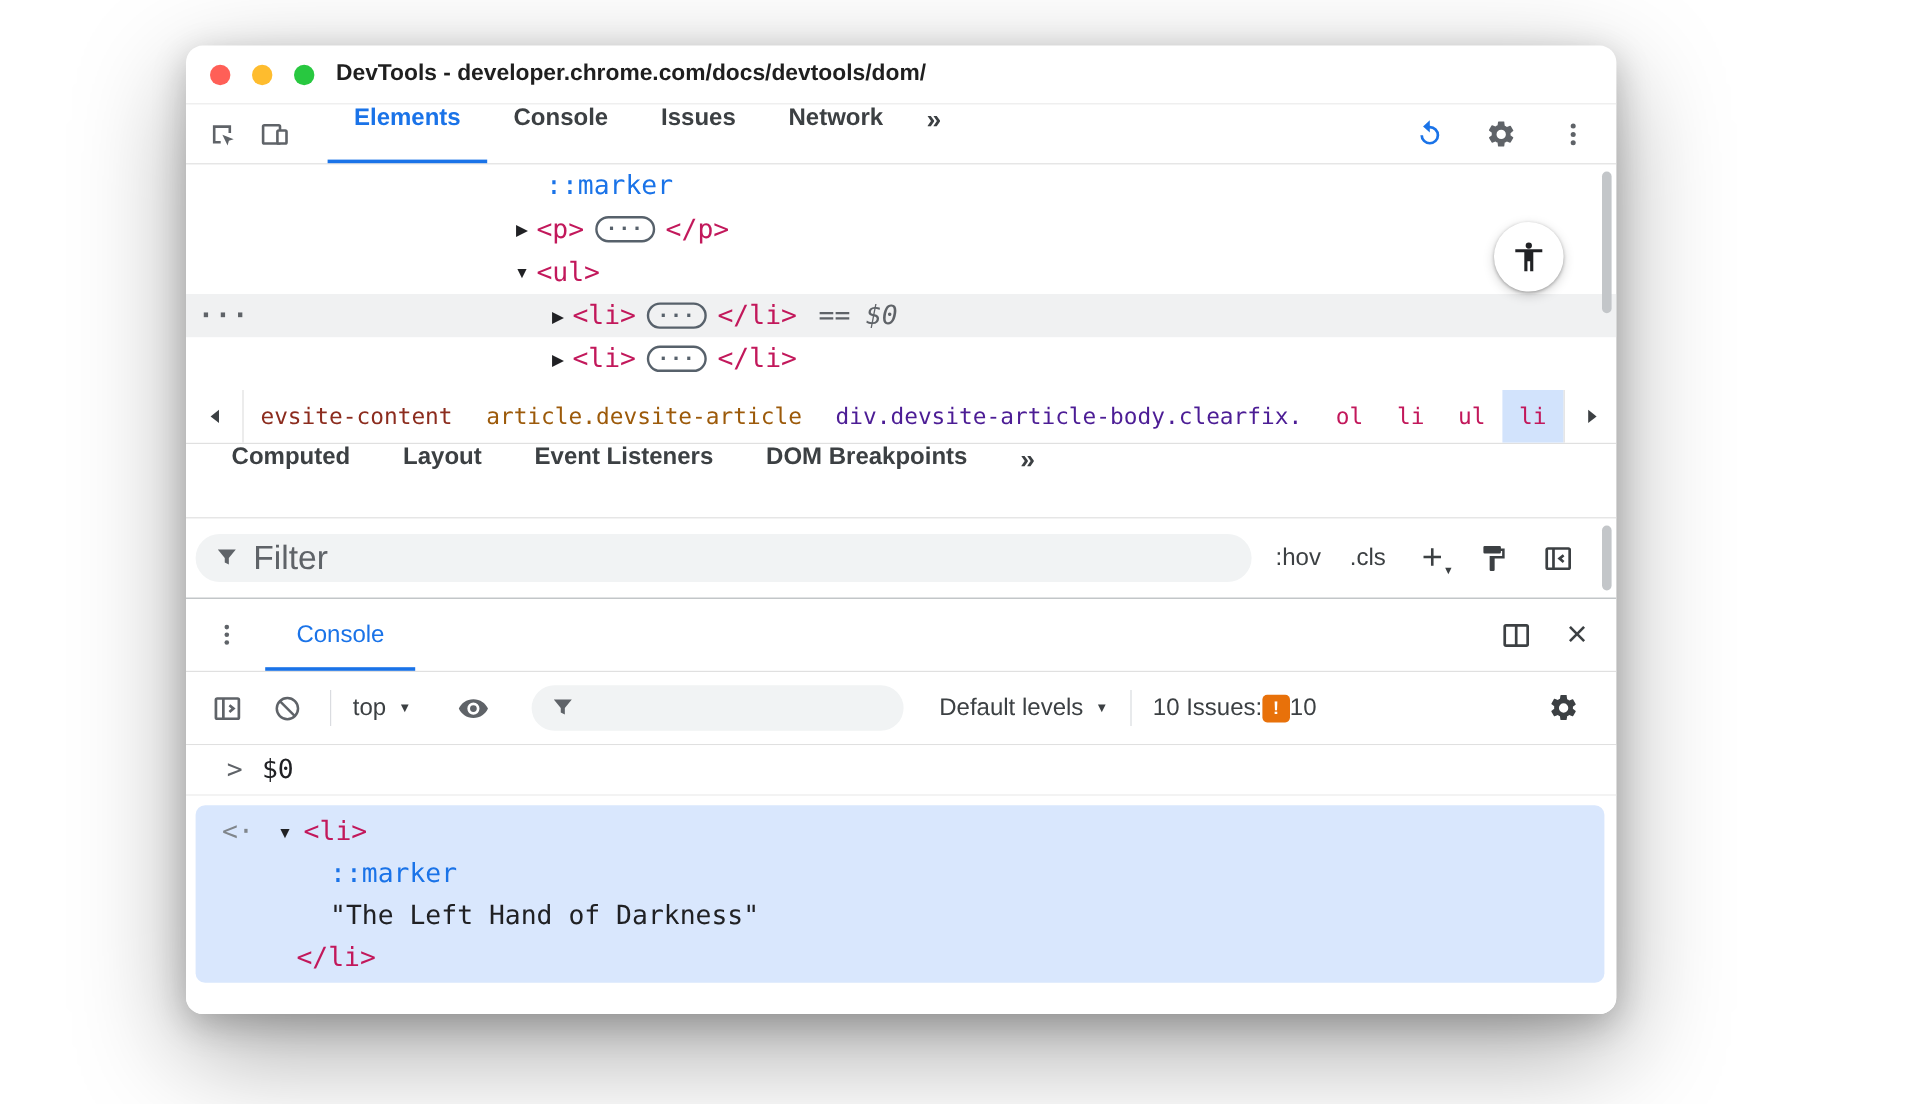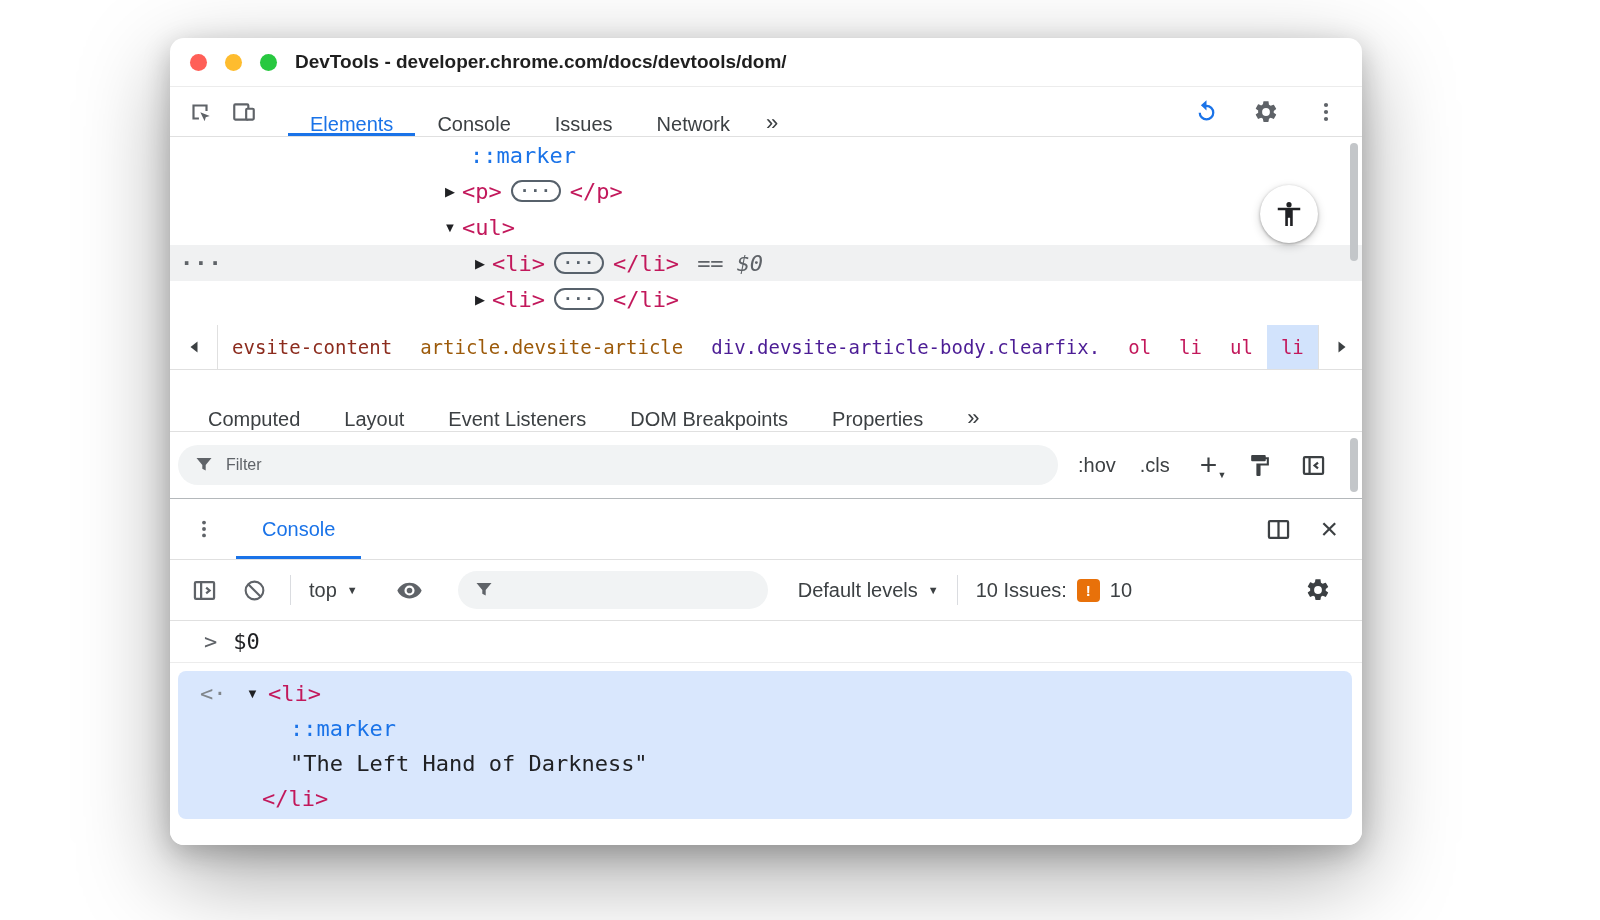--- a/index.html
+++ b/index.html
@@ -10,39 +10,39 @@
     --tag: #c2185b;
     --gray: #5f6368;
     --dark: #202124;
     --border: #e0e0e0;
   }
   body {
     width: 1600px; height: 920px; background: #ffffff;
     font-family: var(--ui); position: relative; overflow: hidden;
   }
   .window {
-    position: absolute; left: 170px; top: 38px; width: 1192px; height: 807px;
+    position: absolute; left: 155px; top: 38px; width: 1192px; height: 807px;
     background: #fff; border-radius: 14px; overflow: hidden;
     box-shadow: 0 30px 90px rgba(0,0,0,.35), 0 8px 28px rgba(0,0,0,.22);
     display: flex; flex-direction: column;
   }
   
   .titlebar { height: 49px; border-bottom: 1px solid #ececec; display: flex; align-items: center; position: relative; flex: 0 0 auto; }
   .traffic { display: flex; gap: 18px; margin-left: 20px; }
   .light { width: 17px; height: 17px; border-radius: 50%; }
   .light.red { background: #ff5f57; }
   .light.yellow { background: #febc2e; }
   .light.green { background: #28c840; }
   .title { position: absolute; left: 125px; font-size: 19px; font-weight: bold; color: #1f1f1f; }
   
   .toolbar { height: 50px; border-bottom: 1px solid var(--border); display: flex; align-items: stretch; padding-left: 12px; flex: 0 0 auto; }
   .icon-btn { width: 36px; display: flex; align-items: center; justify-content: center; cursor: pointer; align-self: center; height: 36px; }
   .toolbar .icon-btn + .icon-btn { margin-left: 8px; }
   .tabs { display: flex; margin-left: 26px; }
-  .tab { display: flex; align-items: flex-end; padding: 0 22px; font-size: 20px; color: #3c4043; position: relative; cursor: pointer; }
+  .tab { display: flex; align-items: flex-start; padding: 0 22px; font-size: 20px; color: #3c4043; position: relative; cursor: pointer; font-weight: bold; }
   .tab.active { color: var(--blue); }
   .tab.active::after { content: ""; position: absolute; left: 0; right: 0; bottom: 0; height: 3px; background: var(--blue); }
   .tab.more { font-size: 22px; padding: 0 14px; }
   .toolbar-right { margin-left: auto; display: flex; align-items: center; gap: 16px; padding-right: 18px; }
   
   .tree { height: 188px; position: relative; font-family: var(--code); font-size: 22px; color: var(--dark); flex: 0 0 auto; overflow: hidden; }
   .tree-row { height: 36px; display: flex; align-items: center; position: relative; white-space: nowrap; }
   .tree-row.selected { background: #f0f1f2; }
   .tw { width: 24px; text-align: center; font-size: 13px; color: #202124; font-family: var(--ui); flex: 0 0 auto; }
   .tag { color: var(--tag); }
@@ -66,40 +66,40 @@
   .crumb.c-orange2 { color: #4c1d95; }
   .crumb.c-tag { color: var(--tag); }
   .crumb.selected { background: #d2e3fc; }
   
   .side-tabs { height: 62px; border-bottom: 1px solid var(--border); display: flex; align-items: stretch; padding-left: 16px; flex: 0 0 auto; }
   .side-tabs .tab { padding: 0 22px; }
   
   .styles-toolbar { height: 66px; display: flex; align-items: center; position: relative; flex: 0 0 auto; }
   .filter-pill { height: 40px; background: #f1f3f4; border-radius: 20px; display: flex; align-items: center; padding-left: 16px; }
   .filter-pill.styles { margin-left: 8px; width: 880px; }
-  .filter-input { border: none; outline: none; background: transparent; font-size: 16px; color: var(--dark); margin-left: 12px; width: 200px; font-family: var(--ui); }
+  .filter-input { border: none; outline: none; background: transparent; font-size: 28px; color: var(--dark); margin-left: 12px; width: 200px; font-family: var(--ui); }
   .filter-input::placeholder { color: var(--gray); }
   .tool-text { font-size: 20px; color: #3c4043; cursor: pointer; }
   .plus { font-size: 30px; color: #3c4043; cursor: pointer; position: relative; line-height: 1; }
   .plus .mini-caret { position: absolute; right: -9px; bottom: 0px; font-size: 9px; }
   .styles-toolbar .vscroll { top: 6px; height: 54px; }
   
   .drawer-header { height: 62px; border-top: 1px solid #b4b8bb; border-bottom: 1px solid var(--border); display: flex; align-items: stretch; flex: 0 0 auto; }
   .drawer-header .icon-btn { margin-left: 16px; }
   .drawer-tab { display: flex; align-items: center; padding: 0 26px; margin-left: 14px; font-size: 20px; color: var(--blue); position: relative; cursor: pointer; }
   .drawer-tab::after { content: ""; position: absolute; left: 0; right: 0; bottom: 0; height: 3px; background: var(--blue); }
   .drawer-right { margin-left: auto; display: flex; align-items: center; gap: 24px; padding-right: 24px; }
   .close-x { font-size: 30px; color: #3c4043; cursor: pointer; line-height: 1; }
   
   .console-toolbar { height: 61px; border-bottom: 1px solid var(--border); display: flex; align-items: center; padding-left: 16px; font-size: 20px; color: #3c4043; flex: 0 0 auto; }
   .vdiv { width: 1px; height: 30px; background: #dadce0; margin: 0 18px; }
   .dropdown { display: flex; align-items: center; gap: 10px; cursor: pointer; }
   .caret { font-size: 11px; color: #3c4043; }
   .filter-pill.console { width: 310px; height: 38px; border-radius: 19px; margin-left: 30px; }
-  .issues { display: flex; align-items: flex-end; gap: 10px; cursor: pointer; }
+  .issues { display: flex; align-items: flex-end; cursor: pointer; }
   .issues-badge { width: 23px; height: 23px; border-radius: 4px; background: #e8710a; color: #fff; font-weight: bold; font-size: 15px; display: flex; align-items: center; justify-content: center; }
   .console-toolbar .gear-wrap { margin-left: auto; padding-right: 26px; }
   
   .console-body { flex: 1 1 auto; position: relative; font-family: var(--code); font-size: 22px; color: var(--dark); background: #fff; }
   .prompt-row { height: 42px; display: flex; align-items: center; padding-left: 34px; border-bottom: 1px solid #ececec; }
   .prompt-chevron { color: var(--gray); margin-right: 16px; }
   .result-block { position: absolute; left: 8px; right: 10px; top: 50px; height: 148px; background: #d9e7fd; border-radius: 8px; padding-top: 5px; }
   .r-line { height: 35px; display: flex; align-items: center; position: relative; white-space: nowrap; }
   .r1 { padding-left: 90px; }
   .r2, .r3 { padding-left: 112px; }
@@ -248,23 +248,20 @@
       </div>
     <div class="tab">
         <span>Layout</span>
       </div>
     <div class="tab">
         <span>Event Listeners</span>
       </div>
     <div class="tab">
         <span>DOM Breakpoints</span>
       </div>
-    <div class="tab">
-        <span>Properties</span>
-      </div>
     <div class="tab more">»</div>
   </div>
 
   <div class="styles-toolbar">
     <div class="filter-pill styles">
       <svg width="20" height="20" viewBox="0 0 20 20" fill="#5f6368">
           <path d="M2.5 3h15l-5.8 7v5.5l-3.4-1.8V10z"></path>
         </svg>
       <input class="filter-input" placeholder="Filter" style="">
     </div>

